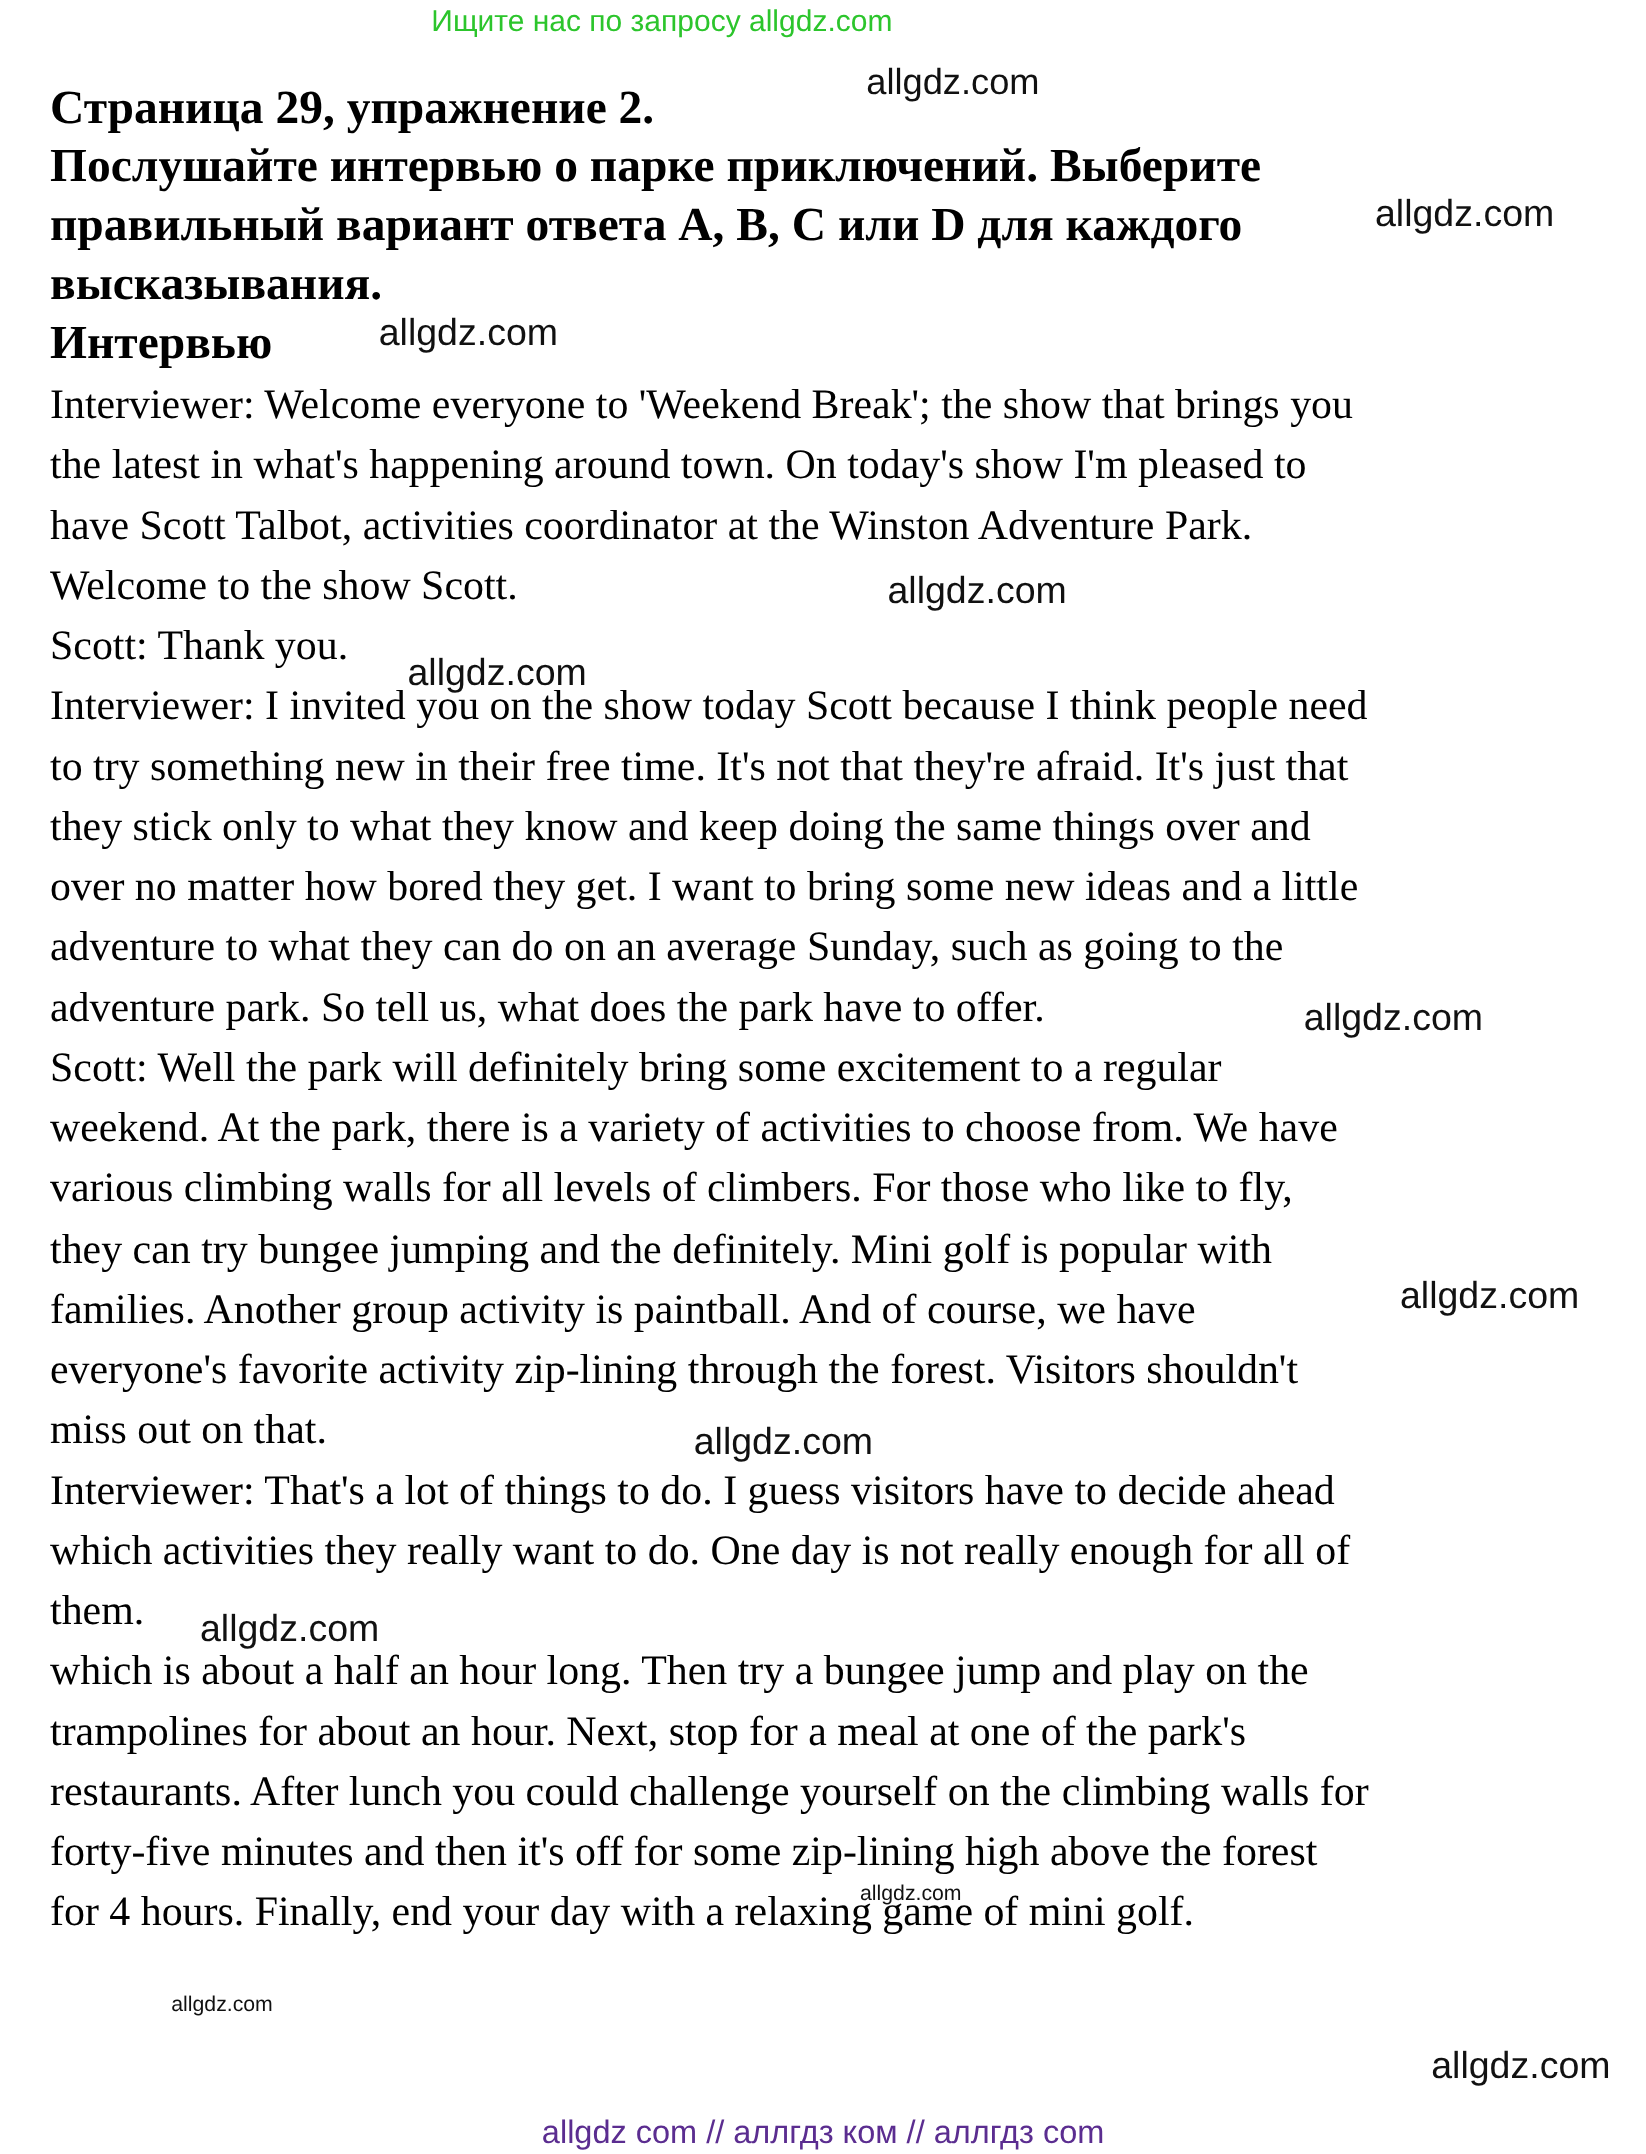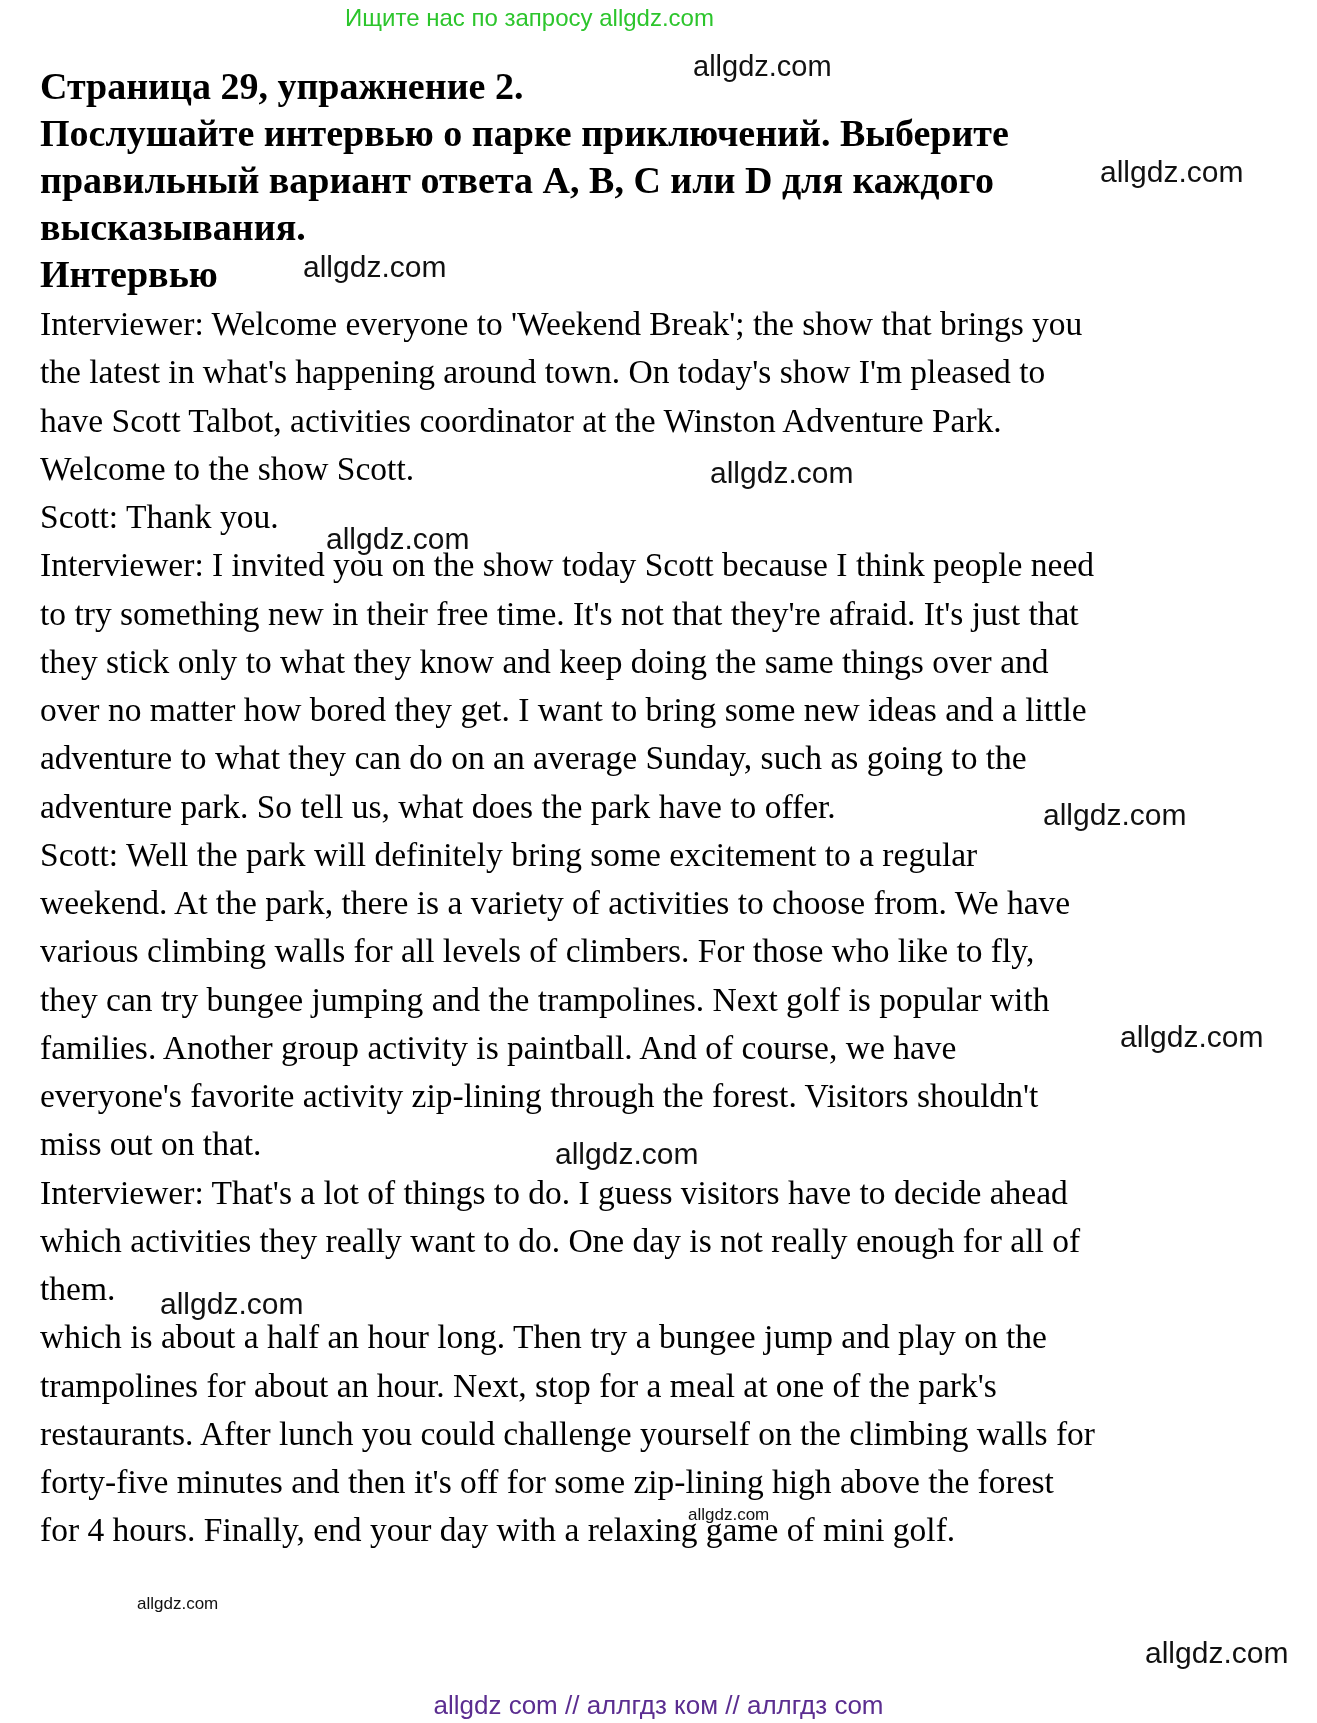--- a/index.html
+++ b/index.html
@@ -73,21 +73,21 @@
     <div class="t-line">Scott: Thank you.</div>
     <div class="t-line">Interviewer: I invited you on the show today Scott because I think people need</div>
     <div class="t-line">to try something new in their free time. It's not that they're afraid. It's just that</div>
     <div class="t-line">they stick only to what they know and keep doing the same things over and</div>
     <div class="t-line">over no matter how bored they get. I want to bring some new ideas and a little</div>
     <div class="t-line">adventure to what they can do on an average Sunday, such as going to the</div>
     <div class="t-line">adventure park. So tell us, what does the park have to offer.</div>
     <div class="t-line">Scott: Well the park will definitely bring some excitement to a regular</div>
     <div class="t-line">weekend. At the park, there is a variety of activities to choose from. We have</div>
     <div class="t-line">various climbing walls for all levels of climbers. For those who like to fly,</div>
-    <div class="t-line">they can try bungee jumping and the trampolines. Next golf is popular with</div>
+    <div class="t-line">they can try bungee jumping and the definitely. Mini golf is popular with</div>
     <div class="t-line">families. Another group activity is paintball. And of course, we have</div>
     <div class="t-line">everyone's favorite activity zip-lining through the forest. Visitors shouldn't</div>
     <div class="t-line">miss out on that.</div>
     <div class="t-line">Interviewer: That's a lot of things to do. I guess visitors have to decide ahead</div>
     <div class="t-line">which activities they really want to do. One day is not really enough for all of</div>
     <div class="t-line">them.</div>
     <div class="t-line">which is about a half an hour long. Then try a bungee jump and play on the</div>
     <div class="t-line">trampolines for about an hour. Next, stop for a meal at one of the park's</div>
     <div class="t-line">restaurants. After lunch you could challenge yourself on the climbing walls for</div>
     <div class="t-line">forty-five minutes and then it's off for some zip-lining high above the forest</div>

